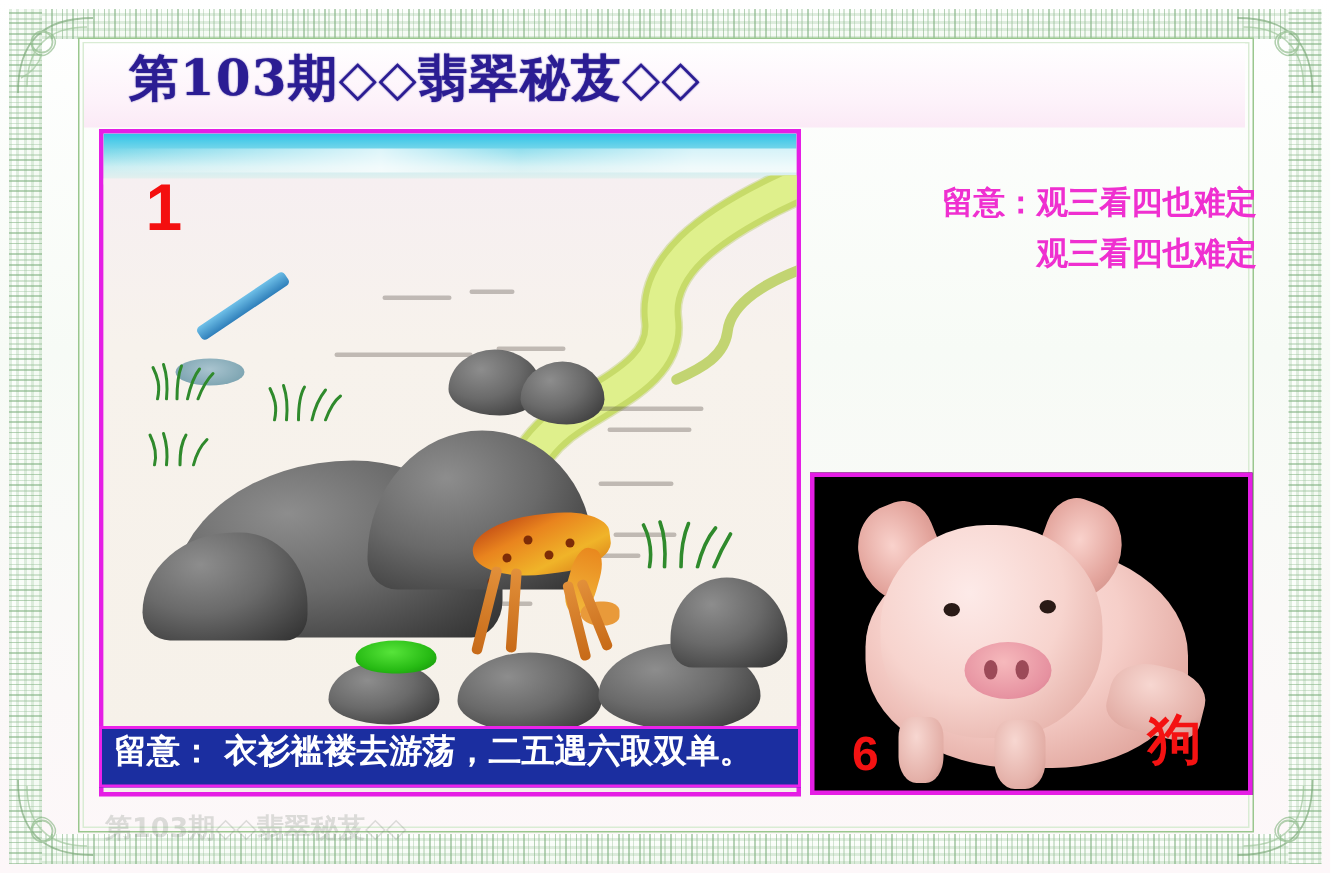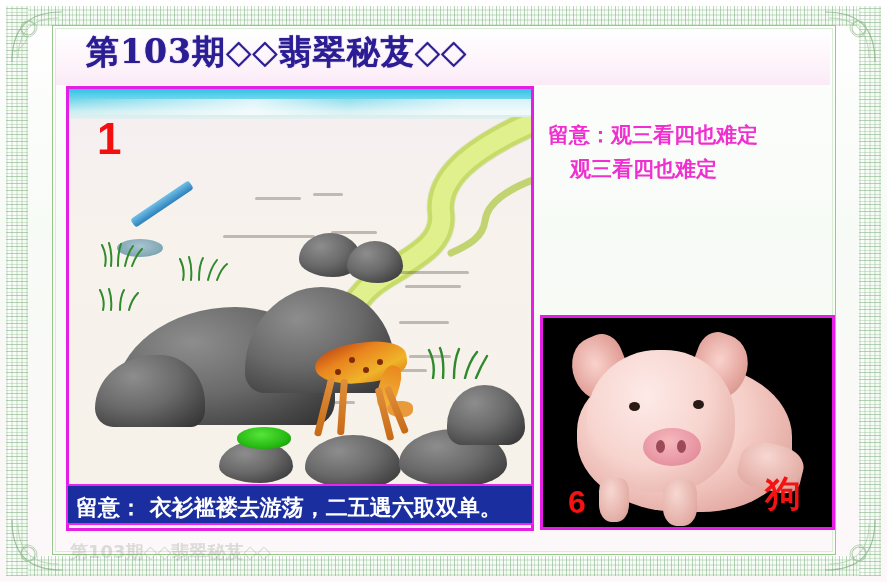--- a/index.html
+++ b/index.html
@@ -145,32 +145,32 @@
   .deer-leg{position:absolute;width:7px;background:linear-gradient(180deg,#e2903a,#c76a18);border-radius:3px;}
   .spot{position:absolute;width:6px;height:6px;border-radius:50%;background:#7d2c07;}
   .faint-mark{position:absolute;height:3px;background:rgba(90,80,75,.35);border-radius:2px;}
 
   
   .caption-bar{
     position:absolute;left:66px;top:484px;width:468px;height:41px;
     background:#1b2ea0;
     border:2px solid #ea23ea;
     box-sizing:border-box;
-    display:flex;align-items:flex-end;
+    display:flex;align-items:flex-start;
   }
   .caption-text{
     color:#ffffff;font-size:22px;font-weight:bold;
     font-family:"DejaVu Sans","Liberation Sans",sans-serif;
     padding-left:8px;white-space:nowrap;letter-spacing:0px;
   }
 
   
   .side-note{
     position:absolute;left:548px;top:118px;width:290px;
-    text-align:left;
+    text-align:right;
     color:#ef2fd0;
     font-size:21px;font-weight:bold;line-height:34px;
     font-family:"DejaVu Sans","Liberation Sans",sans-serif;
   }
   .side-note .l2{padding-left:22px;}
 
   
   .pig-panel{
     position:absolute;left:540px;top:315px;width:295px;height:215px;
     border:3px solid #e51ee5;box-sizing:border-box;

